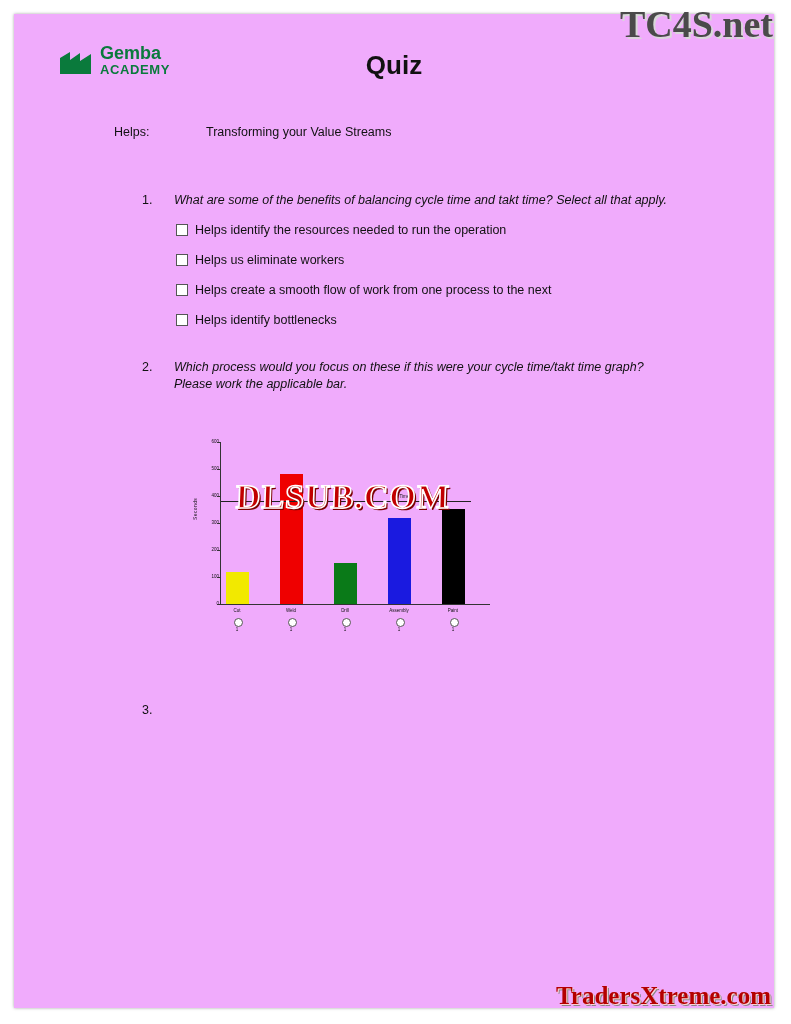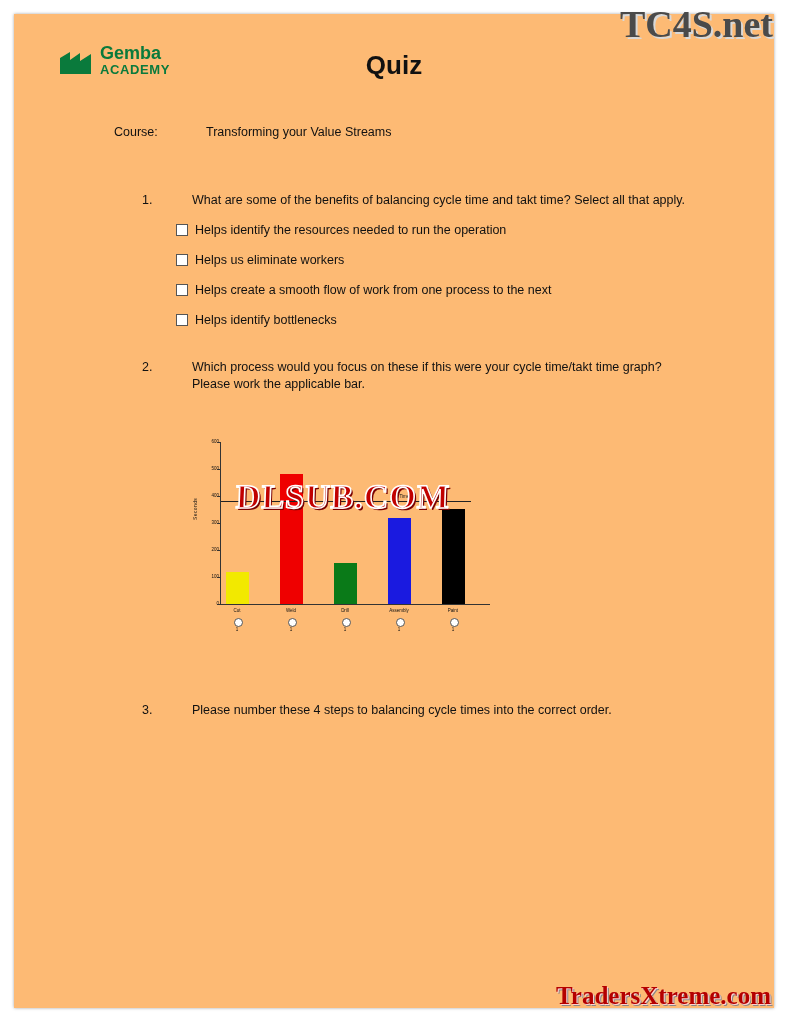--- a/index.html
+++ b/index.html
@@ -13,21 +13,21 @@
     position: relative;
     font-family: "Liberation Sans", sans-serif;
     overflow: hidden;
   }
   .page {
     position: absolute;
     left: 14px;
     top: 14px;
     width: 760px;
     height: 994px;
-    background: #fdba74;
+    background: #f0abfc;
     box-shadow: 0 0 3px rgba(0,0,0,0.35);
     overflow: hidden;
   }
 
   
   .wm-top {
     position: absolute;
     right: 18px;
     top: 2px;
     font-size: 38px;
@@ -122,21 +122,22 @@
     line-height: 1.35;
   }
   .q-num {
     position: absolute;
     left: 0;
     top: 0;
     width: 28px;
     text-align: left;
   }
   .q-text {
-    margin-left: 50px;
+    margin-left: 32px;
+    font-style: italic;
   }
   .opt {
     display: flex;
     align-items: center;
     margin-top: 13px;
     font-size: 12.5px;
   }
   .cb {
     width: 10px;
     height: 10px;
@@ -257,21 +258,21 @@
     <span class="logo-text">
       <span class="logo-gemba">Gemba</span>
       <span class="logo-academy">ACADEMY</span>
     </span>
   </div>
 
   <div class="doc-title">Quiz</div>
 
   <div class="meta">
     <div class="meta-row">
-      <div class="meta-label">Course:</div>
+      <div class="meta-label">Helps:</div>
       <div class="meta-value">Transforming your Value Streams</div>
     </div>
   </div>
 
   <div class="q" id="q1">
     <div class="q-num">1.</div>
     <div class="q-text">What are some of the benefits of balancing cycle time and takt time? Select all that apply.</div>
     <div class="opts">
       <div class="opt">
         <span class="cb"></span>
@@ -345,20 +346,19 @@
     <div class="radio" style="left:202px"></div>
     <div class="radio-label" style="left:188px">1</div>
 
     <div class="xcat" style="left:242px">Paint</div>
     <div class="radio" style="left:256px"></div>
     <div class="radio-label" style="left:242px">1</div>
   </div>
 
   <div class="q" id="q3">
     <div class="q-num">3.</div>
-    <div class="q-text">Please number these 4 steps to balancing cycle times into the correct order.</div>
   </div>
 
 </div>
 
 <div class="wm-top">TC4S.net</div>
 <div class="wm-center">DLSUB.COM</div>
 <div class="wm-bottom">TradersXtreme.com</div>
 
 </body></html>

